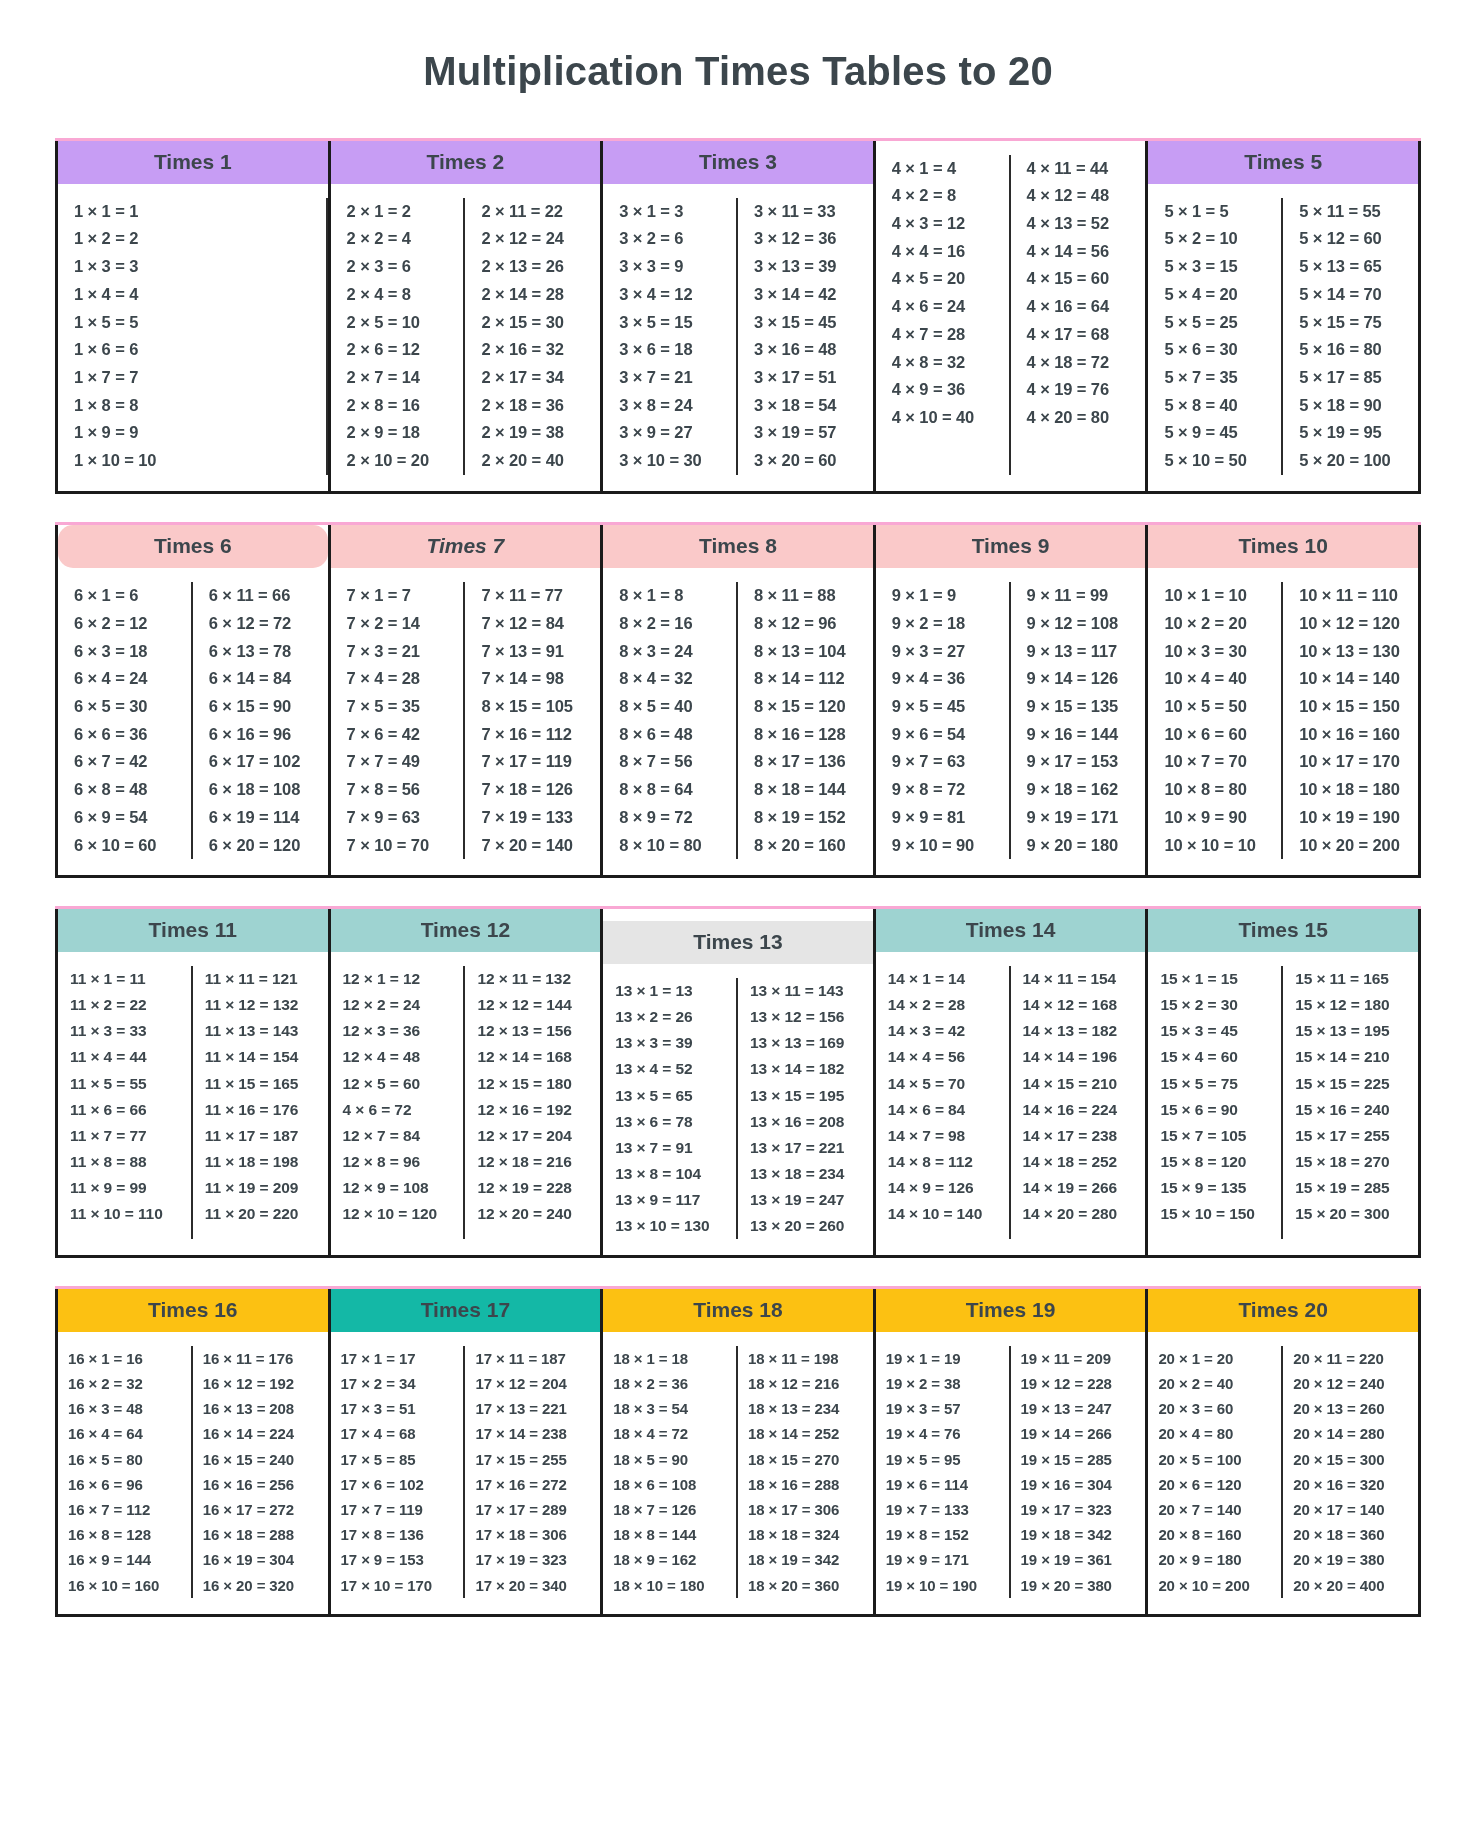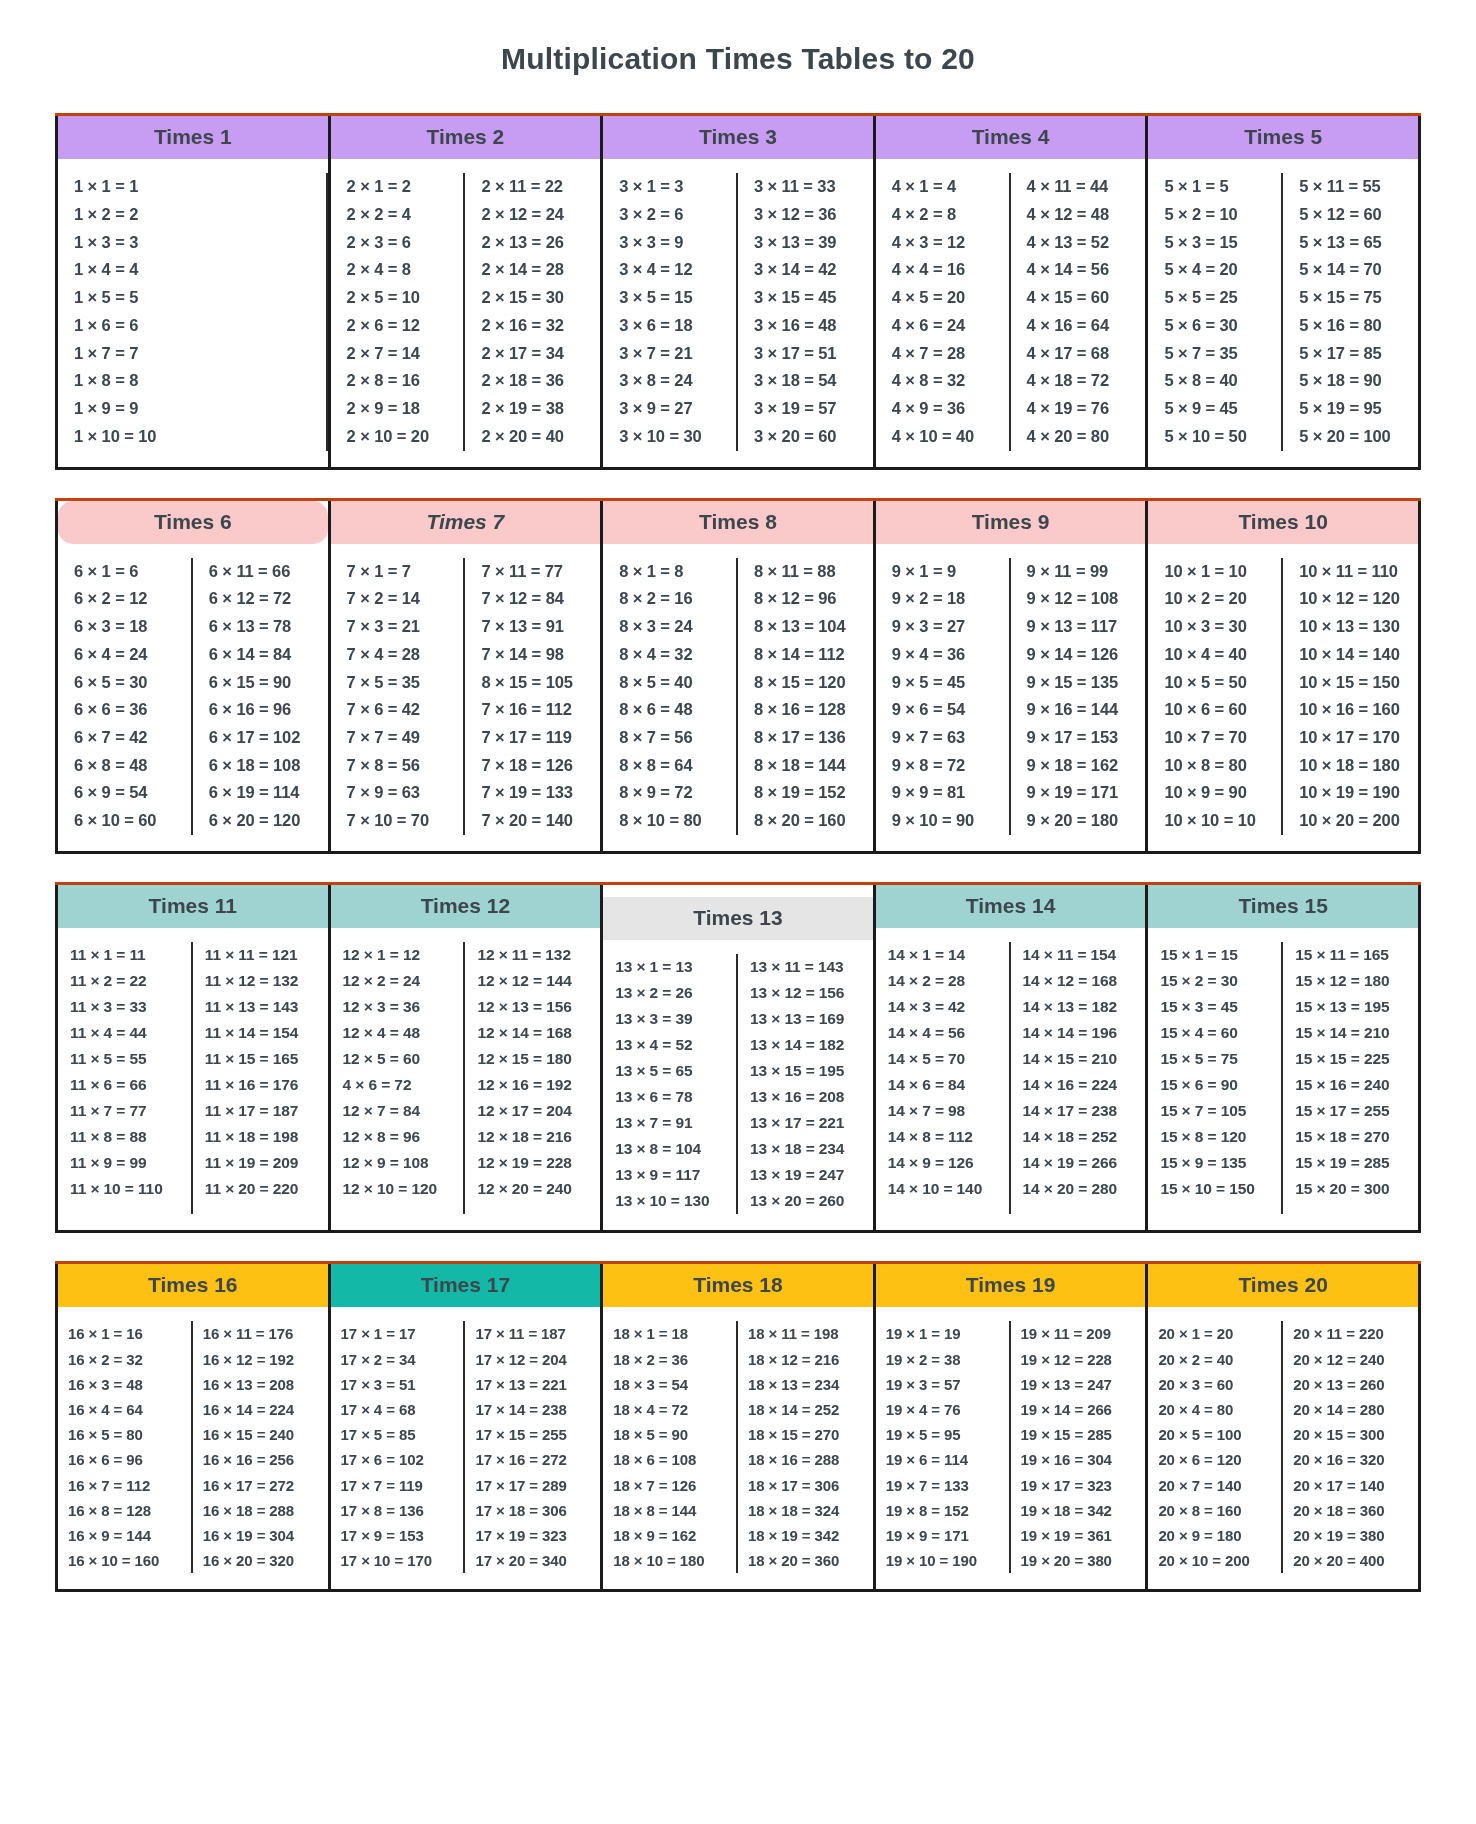--- a/index.html
+++ b/index.html
@@ -17,38 +17,38 @@
   .page {
     position: relative;
     width: 1476px;
     height: 1824px;
     background: #ffffff;
     box-sizing: border-box;
   }
 
   #page-title {
     text-align: center;
-    font-size: 30px;
+    font-size: 40px;
     font-weight: bold;
     color: #3c464c;
     letter-spacing: 0.2px;
     padding-top: 22px;
     padding-bottom: 18px;
     line-height: 1.1;
   }
 
   .grid-wrap {
     padding: 0 55px 0 55px;
     box-sizing: border-box;
   }
 
   .band {
     display: flex;
     width: 1366px;
-    border-top: 3px solid #c2410c;
+    border-top: 3px solid #f9a8d4;
     border-bottom: 3px solid #1b1b1b;
     background: #ffffff;
     box-sizing: border-box;
   }
 
   .band + .band {
     margin-top: 28px;
   }
 
   .tcard {
@@ -186,21 +186,20 @@
               <div class="eq">3 × 15 = 45</div>
               <div class="eq">3 × 16 = 48</div>
               <div class="eq">3 × 17 = 51</div>
               <div class="eq">3 × 18 = 54</div>
               <div class="eq">3 × 19 = 57</div>
               <div class="eq">3 × 20 = 60</div>
             </div>
           </div>
         </div>
         <div class="tcard">
-          <div class="tcard-head" style="background: rgb(199, 157, 244);">Times 4</div>
           <div class="tcard-body">
             <div class="tcol left">
               <div class="eq">4 × 1 = 4</div>
               <div class="eq">4 × 2 = 8</div>
               <div class="eq">4 × 3 = 12</div>
               <div class="eq">4 × 4 = 16</div>
               <div class="eq">4 × 5 = 20</div>
               <div class="eq">4 × 6 = 24</div>
               <div class="eq">4 × 7 = 28</div>
               <div class="eq">4 × 8 = 32</div>

